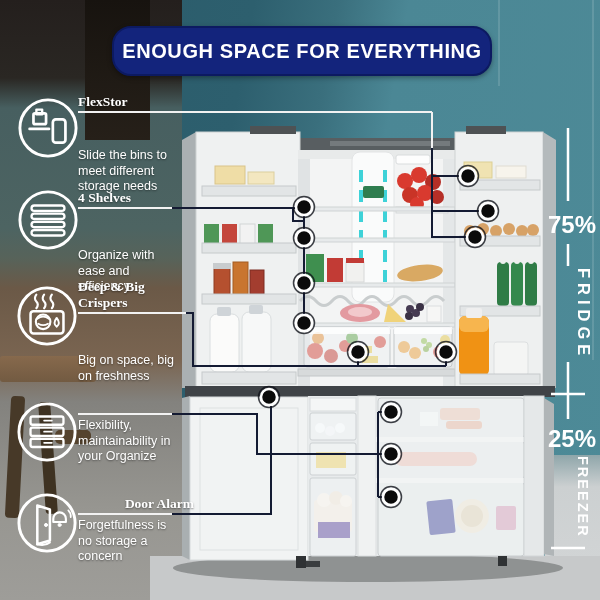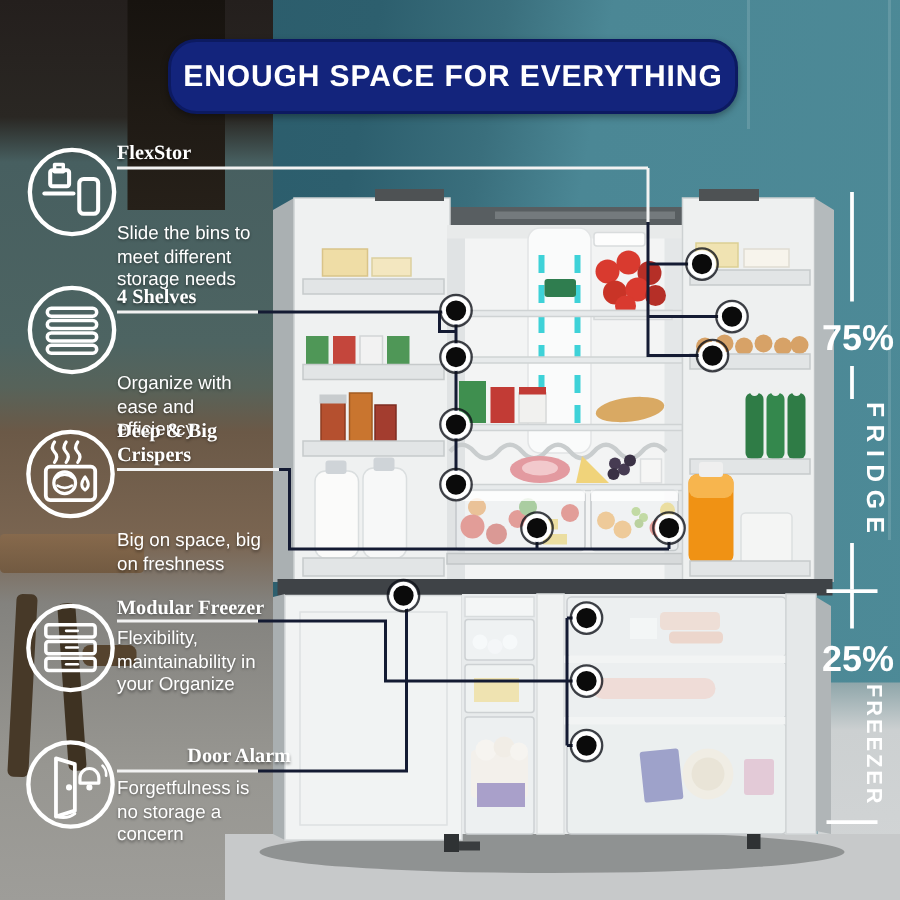--- a/index.html
+++ b/index.html
@@ -401,19 +401,18 @@
 
   <div class="f-title" style="top:94px;">FlexStor</div>
   <div class="f-desc" style="top:116px;margin-top:32px;">Slide the bins to meet different storage needs</div>
 
   <div class="f-title" style="top:190px;">4 Shelves</div>
   <div class="f-desc" style="top:212px;margin-top:36px;">Organize with ease and efficiency</div>
 
   <div class="f-title" style="top:279px;">Deep &amp; Big Crispers</div>
   <div class="f-desc" style="top:317px;margin-top:36px;">Big on space, big on freshness</div>
 
-  <div class="f-title" style="top:397px;">Modular Freezer</div>
   <div class="f-desc" style="top:418px;">Flexibility, maintainability in your Organize</div>
 
   <div class="f-title" style="top:496px;text-align:right;">Door Alarm</div>
   <div class="f-desc" style="top:518px;">Forgetfulness is no storage a concern</div>
 
 </div>
 
 </body></html>

